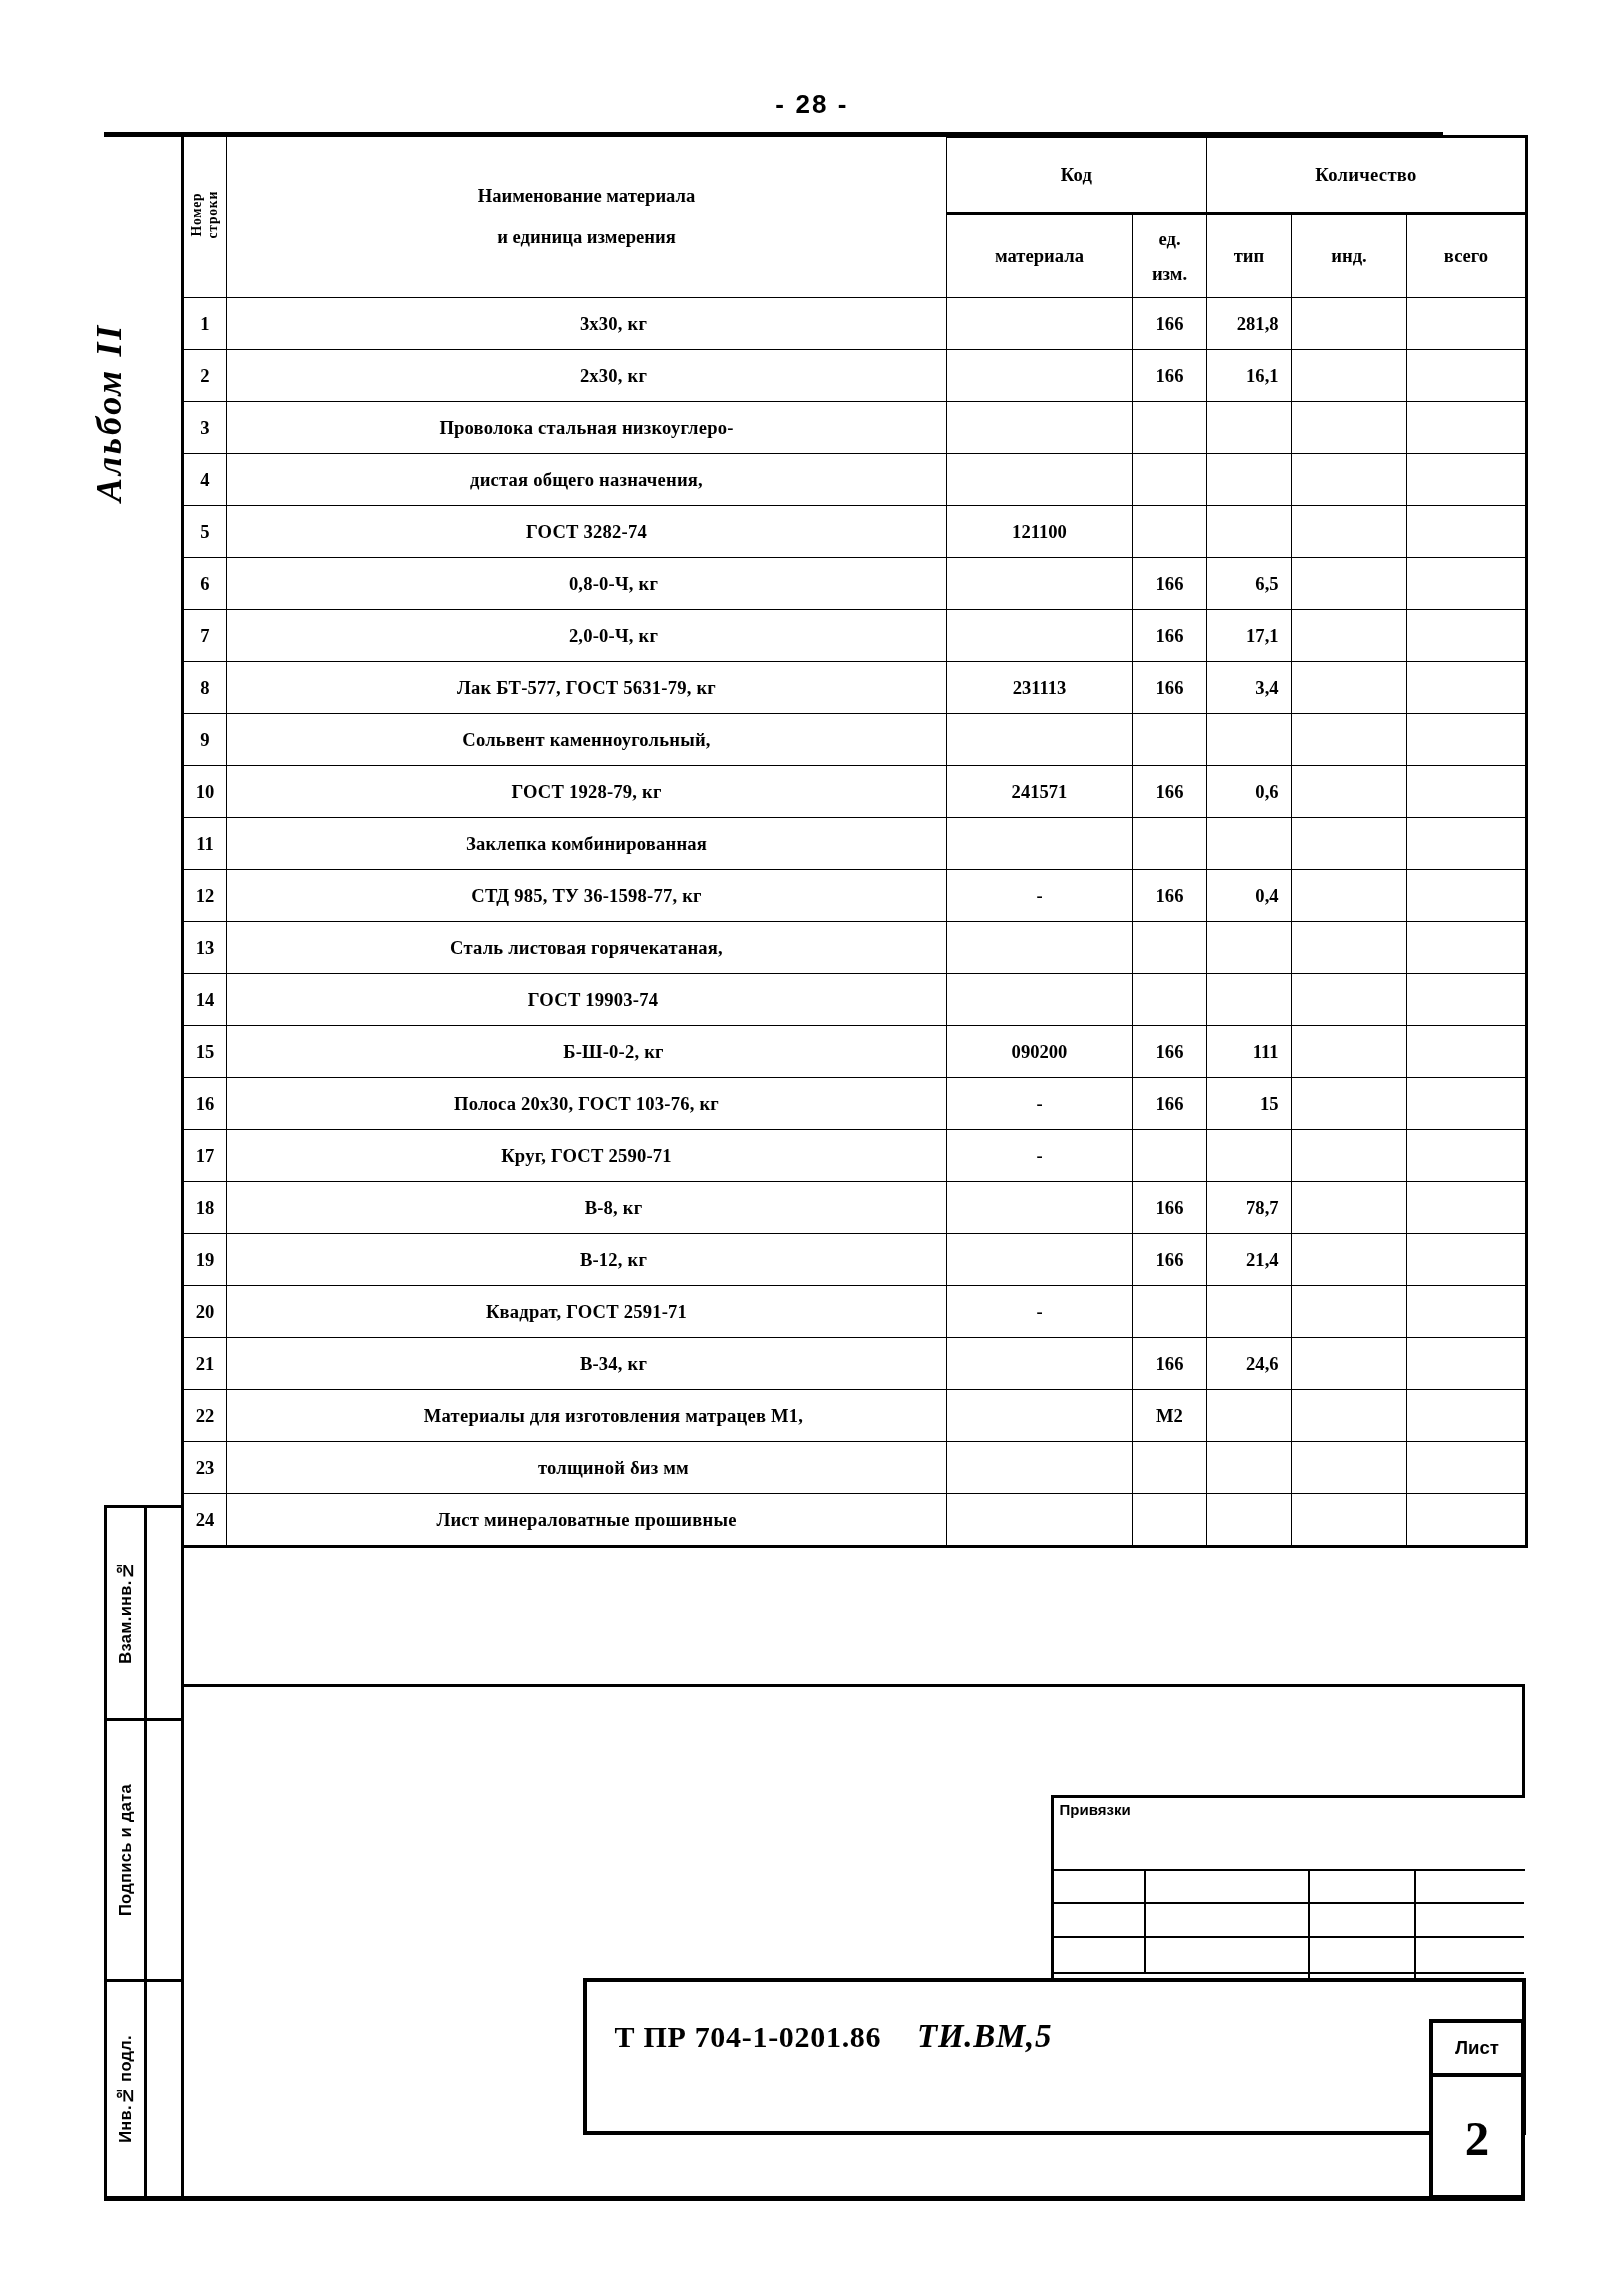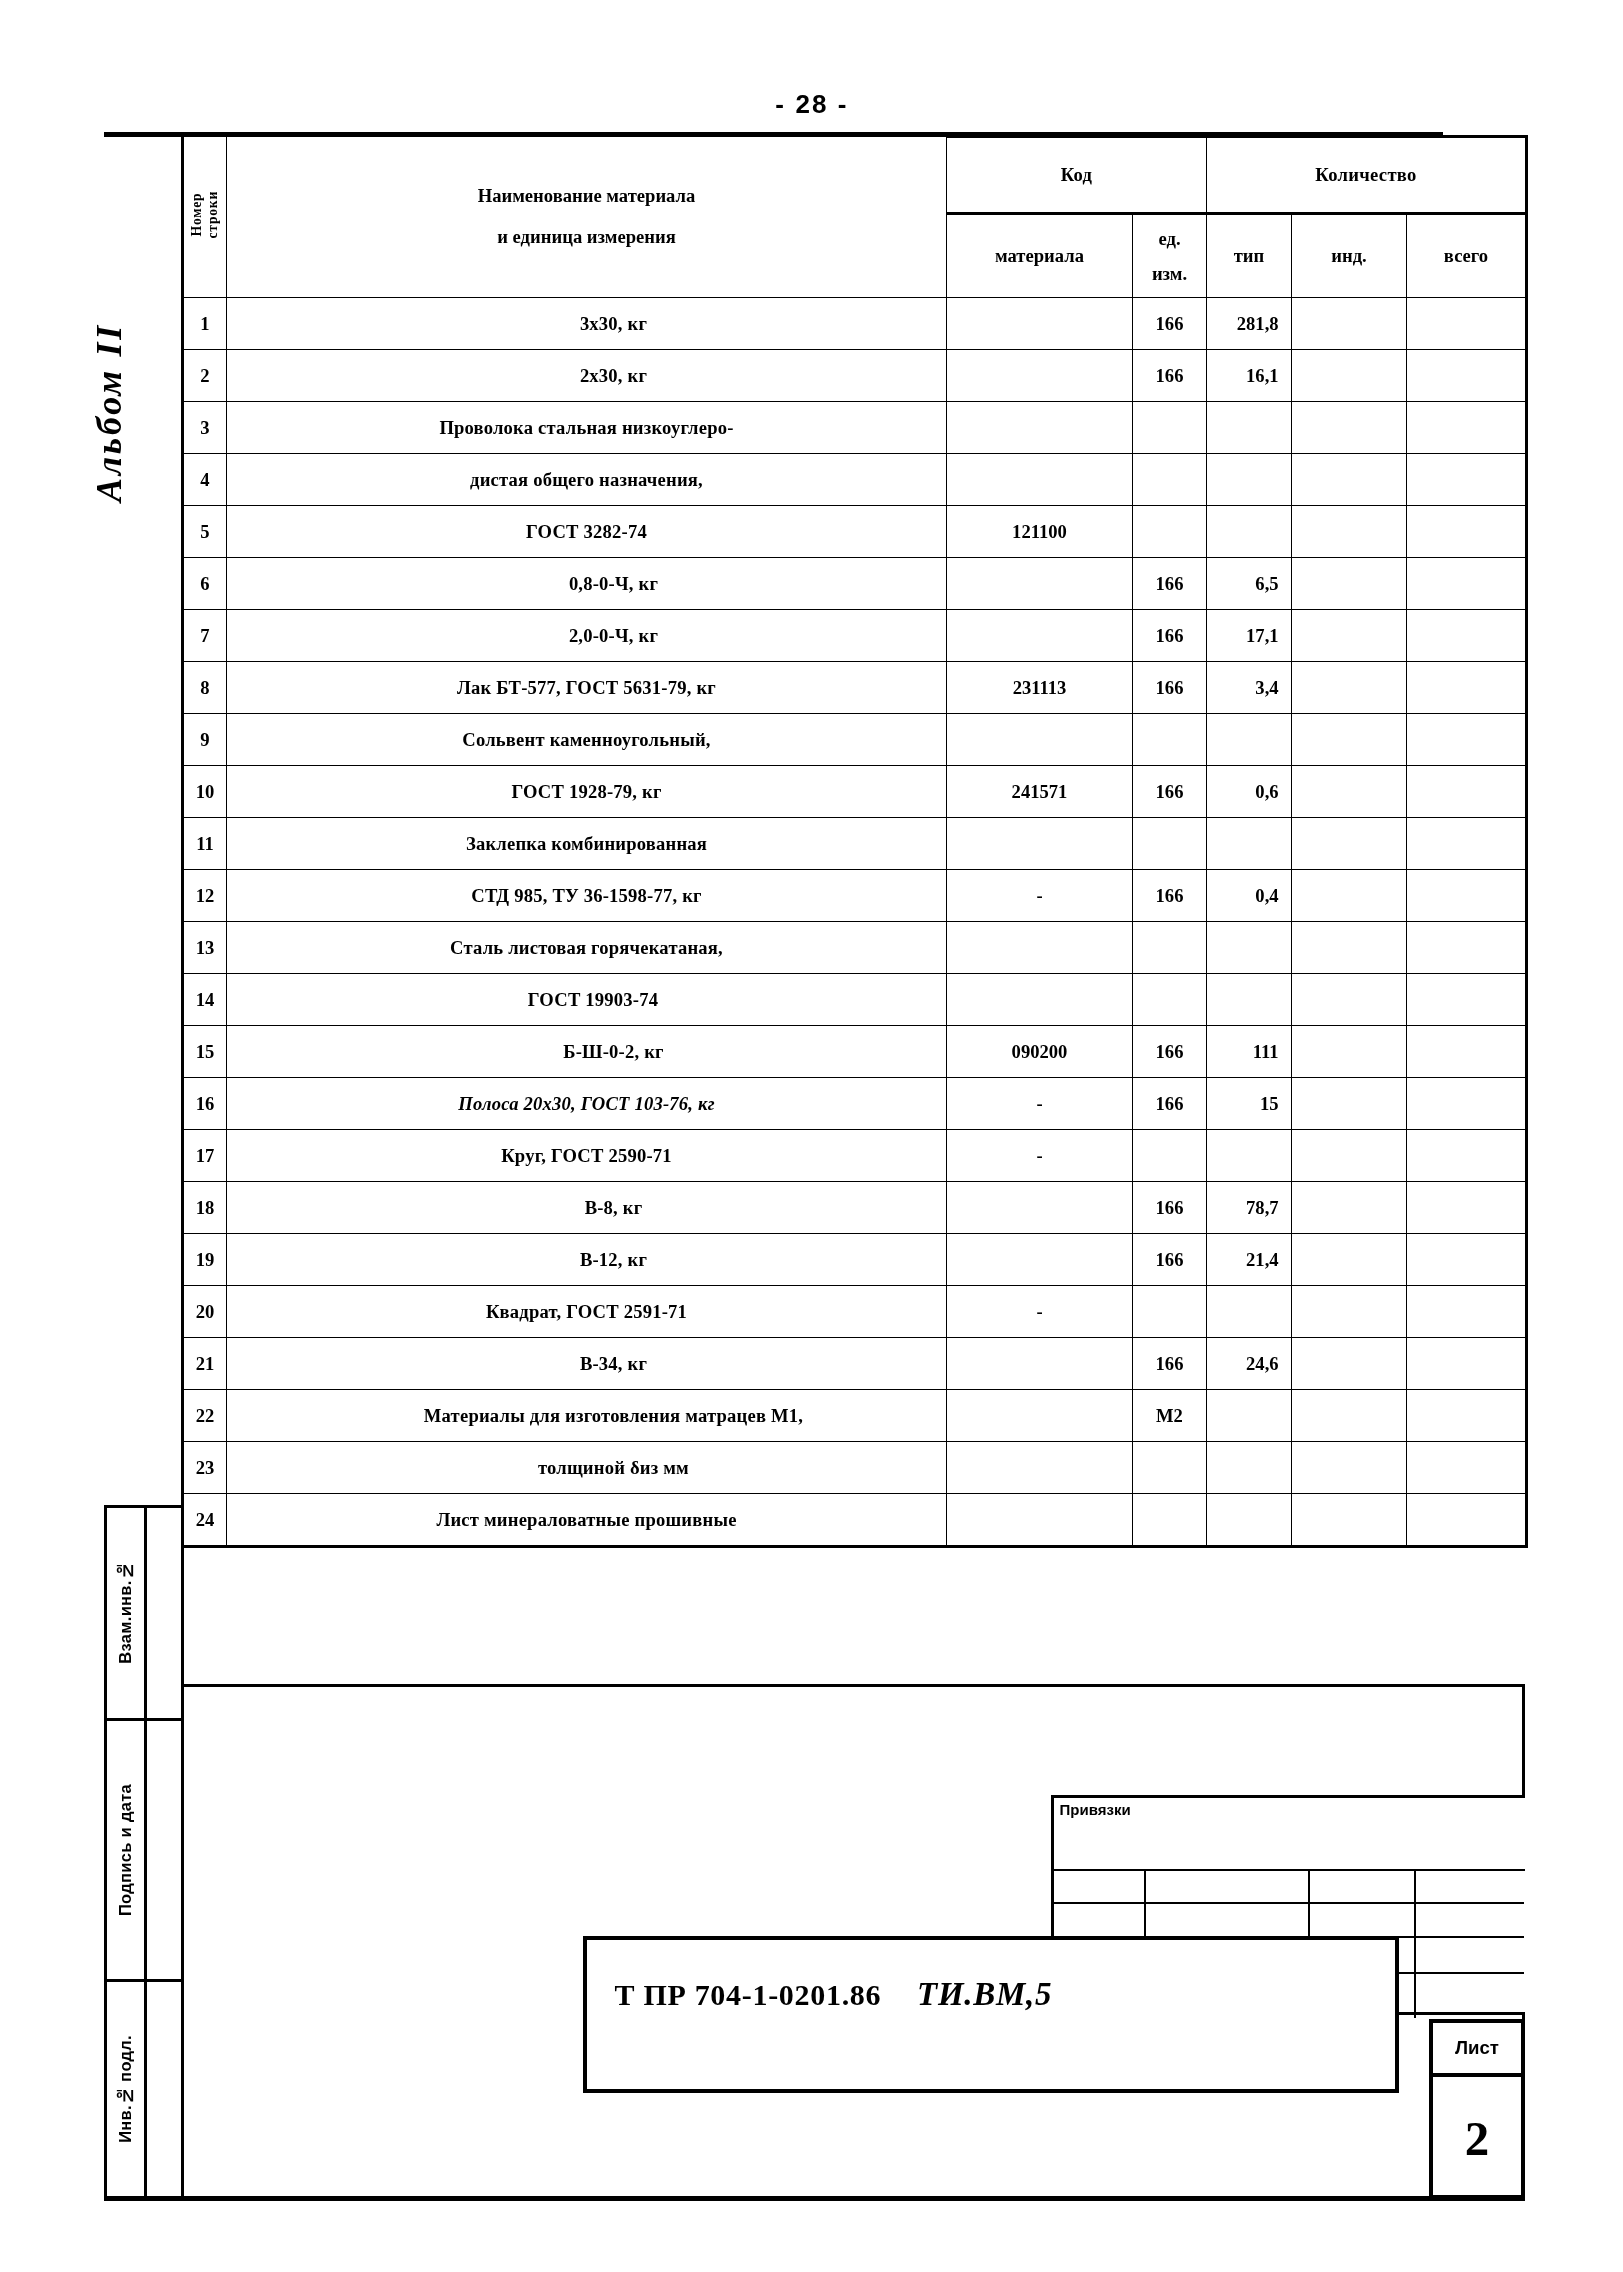--- a/index.html
+++ b/index.html
@@ -115,21 +115,21 @@
   .stamp-cell{
     position:absolute;box-sizing:border-box;border-right:2.7px solid #000;
     border-bottom:2.7px solid #000;
     font-family:"Liberation Sans", sans-serif;
     font-size:15px;font-weight:700;
     padding-left:5.5px;padding-top:2.7px;
   }
 
   
   .titlestrip{
-    position:absolute;left:583px;top:1936px;width:816px;height:157px;
+    position:absolute;left:583px;top:1978px;width:943px;height:157px;
     border:4.1px solid #000;box-sizing:border-box;background:#fff;
   }
   .titletext{
     position:absolute;left:27.5px;top:36px;
     font-family:"Liberation Serif", serif;
     font-size:33px;font-weight:700;font-style:italic;
     letter-spacing:0.7px;white-space:nowrap;
   }
   .titletext .b{font-style:normal;font-size:30px;}
   .listbox{
@@ -332,21 +332,21 @@
           <td class="rowno thick-l" style="height:51px;">15</td>
           <td class="name ind" style="height:51px;">Б-Ш-0-2, кг</td>
           <td class="num c" style="height:51px;">090200</td>
           <td class="num c" style="height:51px;">166</td>
           <td class="num r" style="height:51px;">111</td>
           <td class="num c" style="height:51px;"></td>
           <td class="num c thick-r" style="height:51px;"></td>
         </tr>
         <tr>
           <td class="rowno thick-l" style="height:51px;">16</td>
-          <td class="name" style="height:51px;font-style:italic;">Полоса 20х30, ГОСТ 103-76, кг</td>
+          <td class="name" style="height:51px;">Полоса 20х30, ГОСТ 103-76, кг</td>
           <td class="num c" style="height:51px;">-</td>
           <td class="num c" style="height:51px;">166</td>
           <td class="num r" style="height:51px;">15</td>
           <td class="num c" style="height:51px;"></td>
           <td class="num c thick-r" style="height:51px;"></td>
         </tr>
         <tr>
           <td class="rowno thick-l" style="height:51px;">17</td>
           <td class="name" style="height:51px;">Круг, ГОСТ 2590-71</td>
           <td class="num c" style="height:51px;">-</td>

